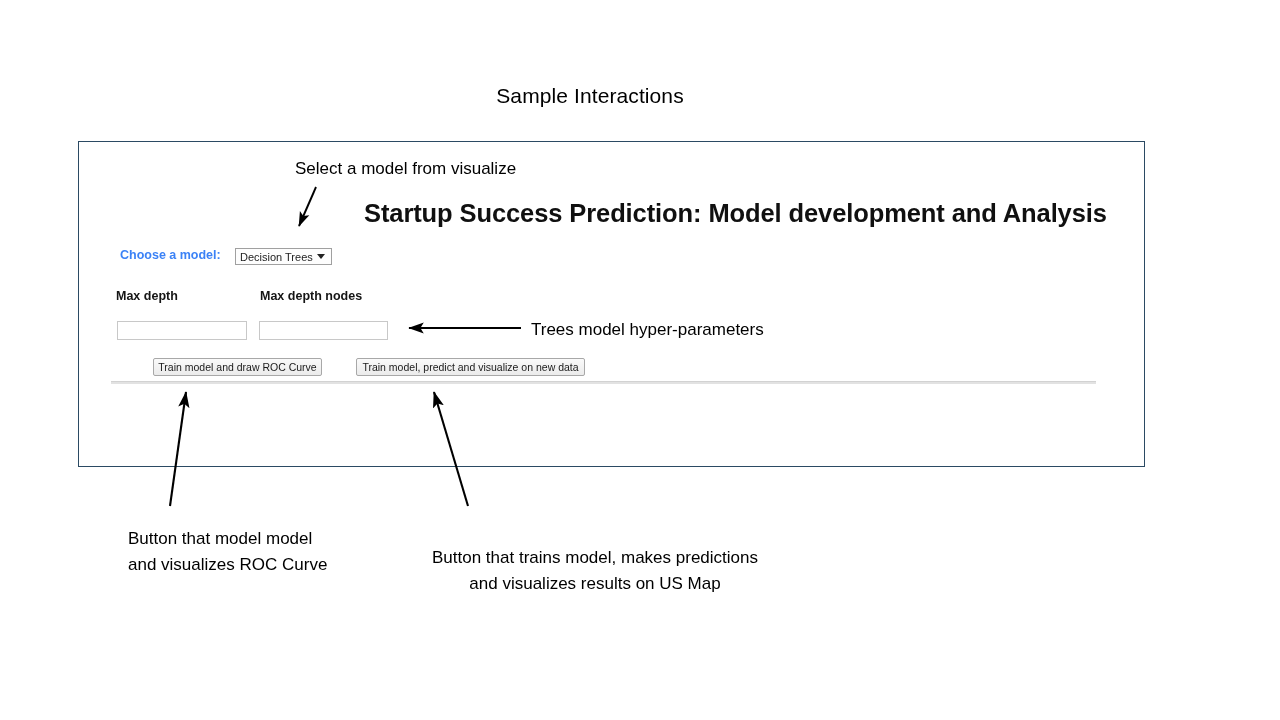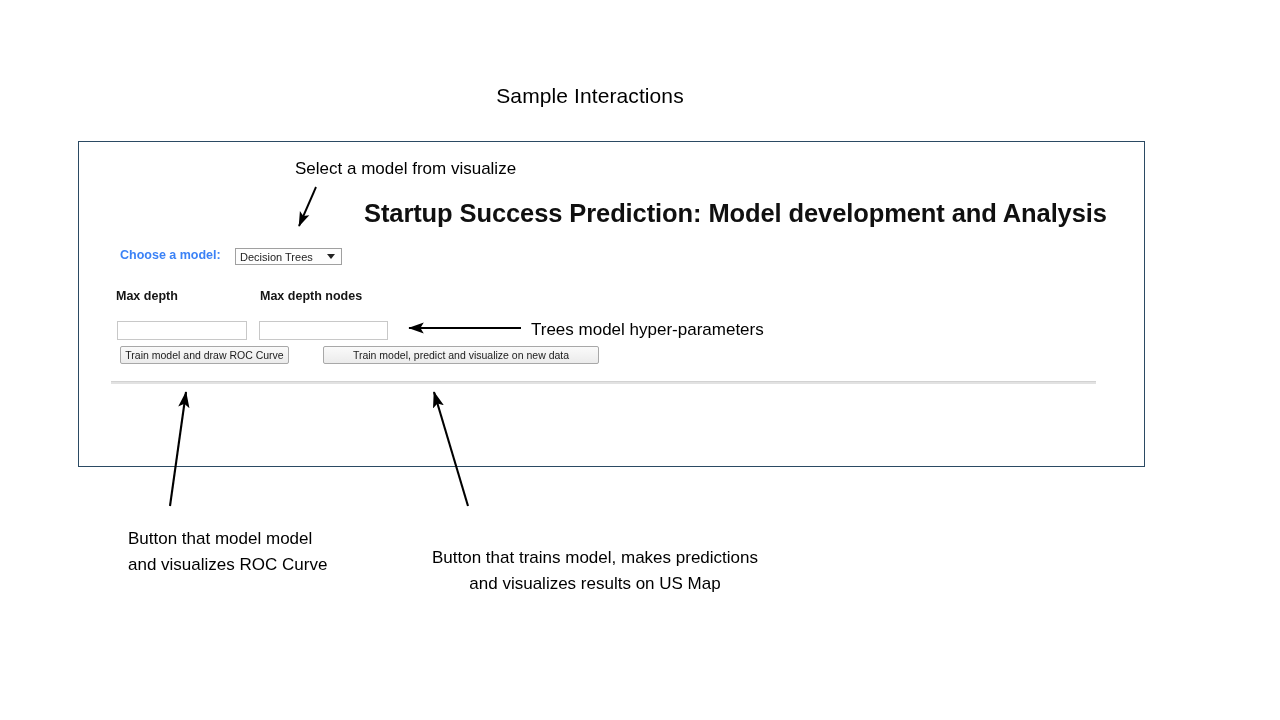--- a/index.html
+++ b/index.html
@@ -63,21 +63,21 @@
     font-size: 12.5px;
     font-weight: bold;
     color: #3b82f6;
     white-space: nowrap;
   }
 
   .model-select {
     position: absolute;
     left: 156px;
     top: 106px;
-    width: 107px;
+    width: 97px;
     height: 17px;
     box-sizing: border-box;
     border: 1px solid #a0a0a0;
     background: #fdfdfd;
     font-family: "Liberation Sans", sans-serif;
     font-size: 11px;
     color: #222;
     display: flex;
     align-items: center;
     padding: 0 4px;
@@ -119,38 +119,39 @@
     font-family: "Liberation Sans", sans-serif;
     font-size: 11px;
     color: #222;
     padding: 0 4px;
   }
   .text-input.i1 { left: 38px;  width: 130px; }
   .text-input.i2 { left: 180px; width: 129px; }
 
   .app-button {
     position: absolute;
-    top: 204px;
+    top: 216px;
     height: 18px;
     box-sizing: border-box;
     border: 1px solid #a8a8a8;
     border-radius: 2px;
     background: linear-gradient(to bottom, #fafafa 0%, #ebebeb 100%);
     font-family: "Liberation Sans", sans-serif;
     font-size: 10.5px;
     color: #1a1a1a;
     display: flex;
     align-items: center;
     justify-content: center;
     white-space: nowrap;
     cursor: default;
     padding: 0 6px;
+    margin-left: 33px;
   }
   .app-button.b1 { left: 41px;  width: 169px; }
-  .app-button.b2 { left: 244px; width: 276px; }
+  .app-button.b2 { left: 244px; width: 229px; }
 
   .app-rule {
     position: absolute;
     left: 32px;
     top: 239px;
     width: 985px;
     height: 2px;
     background: #e2e2e2;
     border-top: 1px solid #d2d2d2;
   }

